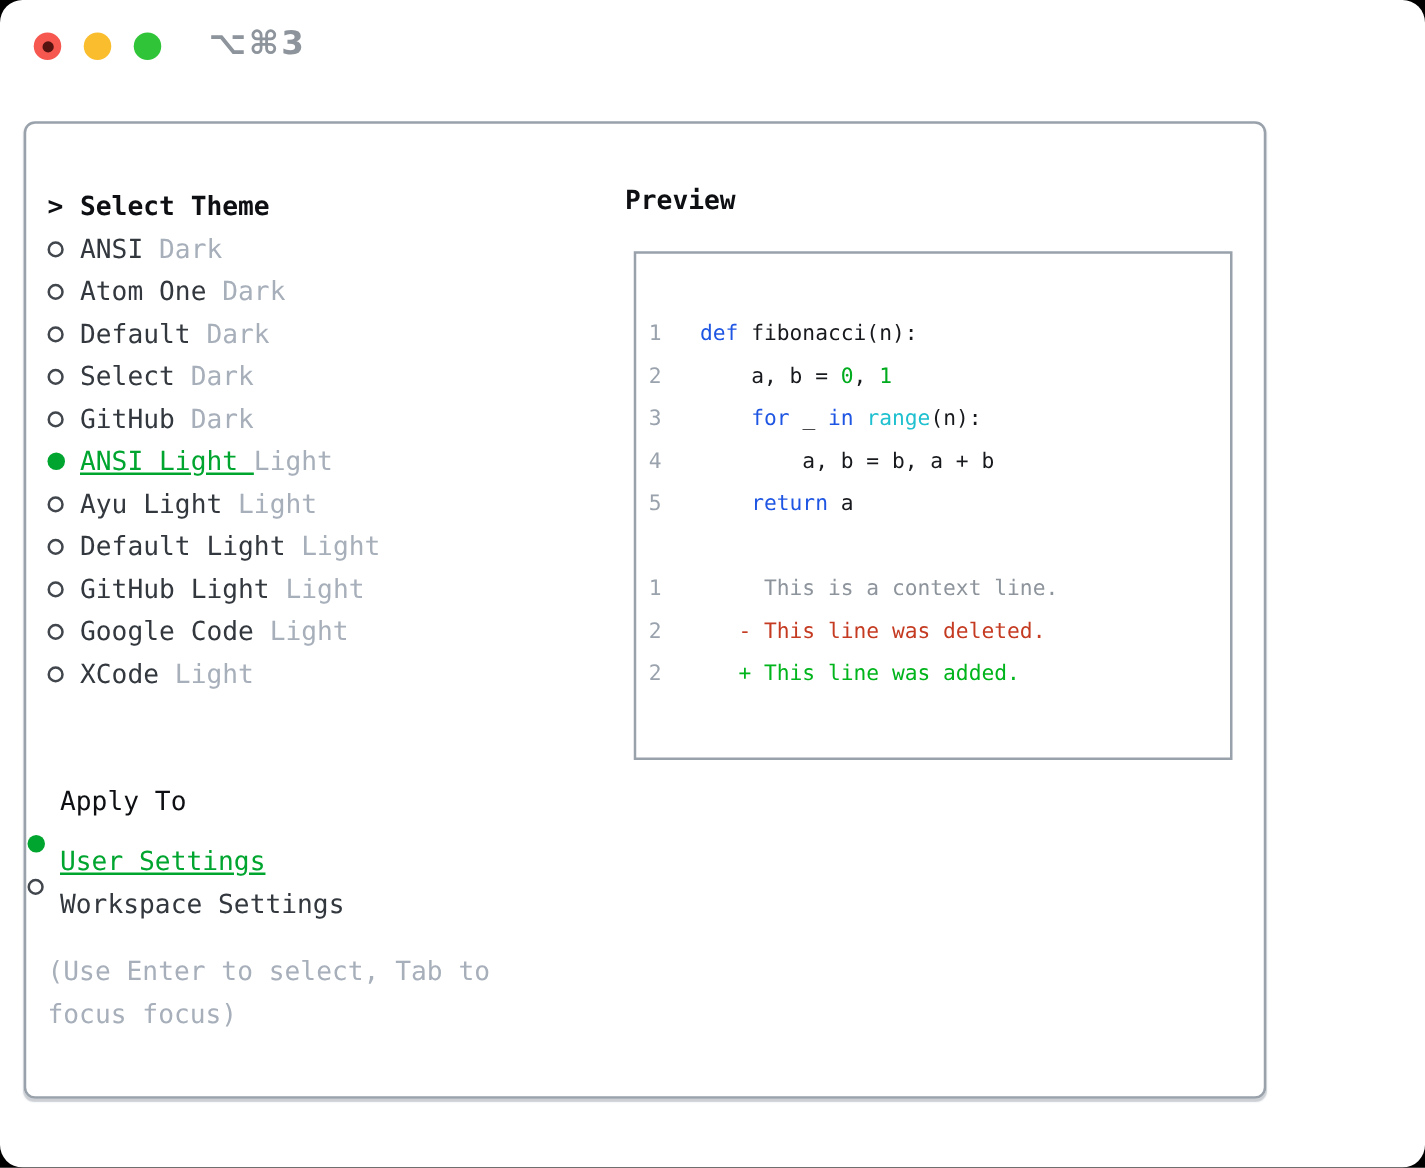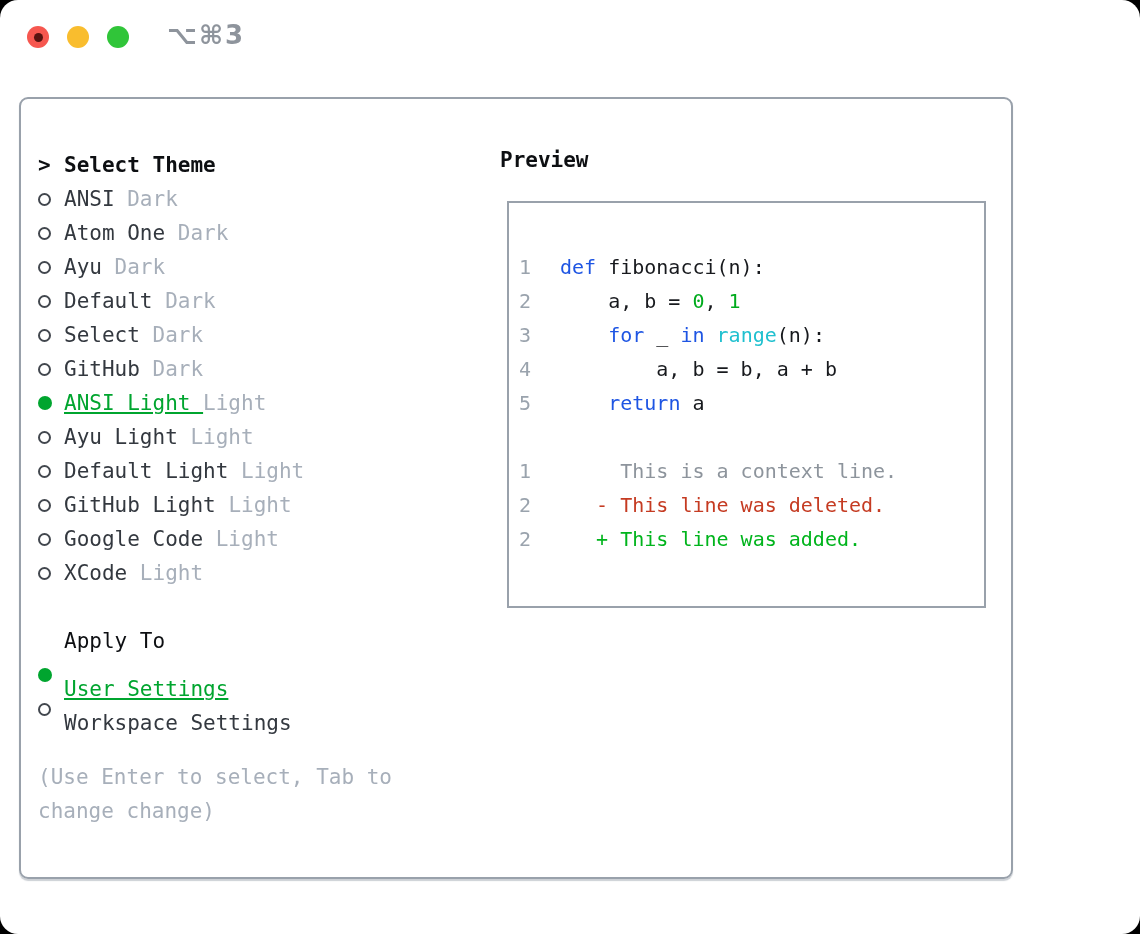--- a/index.html
+++ b/index.html
@@ -29,21 +29,21 @@
   .bold-label{font-weight:bold;color:#0d0f12;}
   .item-name{color:#33383f;margin-top:28px;}
   .row.selected .item-name{color:var(--sel-green);text-decoration:underline;}
   .variant{color:var(--muted);}
   .hint{position:absolute;left:38px;top:760px;width:400px;font-size:21px;line-height:34px;
         color:var(--muted);}
   
   .preview-title{position:absolute;left:500px;top:148px;height:34px;display:flex;
                  font-size:21px;}
   .preview-box{position:absolute;left:507px;top:201px;width:479px;height:407px;box-sizing:border-box;
-               border:2px solid var(--border);padding:47px 0 0 10px;font-size:20px;line-height:34px;}
+               border:2px solid var(--border);padding:47px 0 0 10px;font-size:17px;line-height:34px;}
   .code-line,.diff-line{height:34px;white-space:pre;color:#17191d;}
   .lineno{display:inline-block;width:13px;margin-right:28px;color:#9aa3ad;}
   .tok-keyword{color:var(--kw);}
   .tok-function{color:var(--fn);text-align:center;}
   .tok-number{color:var(--num);}
   .tok-plain{color:#17191d;}
   .spacer{height:34px;}
   .diff-context{color:var(--diff-ctx);margin-top:32px;}
   .diff-deleted{color:var(--diff-del);}
   .diff-added{color:var(--diff-add);text-align:right;}
@@ -65,45 +65,44 @@
   <div class="dialog"></div>
 
   <div class="col" style="left:38px;top:148px;">
     <div class="row header-row">
       <span class="marker"><span class="cursor-glyph">&gt;</span></span>
       <span class="bold-label">Select Theme</span>
     </div>
     <div id="theme-items">
         <div class="row"><span class="marker"><span class="radio"></span></span><span><span class="item-name">ANSI </span><span class="variant">Dark</span></span></div>
         <div class="row"><span class="marker"><span class="radio"></span></span><span><span class="item-name">Atom One </span><span class="variant">Dark</span></span></div>
-        <div class="row"><span class="marker"><span class="radio"></span></span><span><span class="item-name">Ayu </span><span class="variant">Dark</span></span></div>
         <div class="row"><span class="marker"><span class="radio"></span></span><span><span class="item-name">Default </span><span class="variant">Dark</span></span></div>
         <div class="row"><span class="marker"><span class="radio"></span></span><span><span class="item-name">Select </span><span class="variant">Dark</span></span></div>
         <div class="row"><span class="marker"><span class="radio"></span></span><span><span class="item-name">GitHub </span><span class="variant">Dark</span></span></div>
         <div class="row selected"><span class="marker"><span class="radio filled"></span></span><span><span class="item-name">ANSI Light </span><span class="variant">Light</span></span></div>
         <div class="row"><span class="marker"><span class="radio"></span></span><span><span class="item-name">Ayu Light </span><span class="variant">Light</span></span></div>
         <div class="row"><span class="marker"><span class="radio"></span></span><span><span class="item-name">Default Light </span><span class="variant">Light</span></span></div>
         <div class="row"><span class="marker"><span class="radio"></span></span><span><span class="item-name">GitHub Light </span><span class="variant">Light</span></span></div>
         <div class="row"><span class="marker"><span class="radio"></span></span><span><span class="item-name">Google Code </span><span class="variant">Light</span></span></div>
         <div class="row"><span class="marker"><span class="radio"></span></span><span><span class="item-name">XCode </span><span class="variant">Light</span></span></div>
       </div>
   </div>
 
-  <div class="col" style="left:38px;top:624px;">
+  <div class="col" style="left:22px;top:624px;">
     <div class="row">
       <span class="marker"></span>
       <span style="color:#0d0f12;">Apply To</span>
     </div>
     <div id="apply-items">
         <div class="row selected"><span class="marker"><span class="radio filled"></span></span><span class="item-name">User Settings</span></div>
         <div class="row"><span class="marker"><span class="radio"></span></span><span class="item-name">Workspace Settings</span></div>
       </div>
   </div>
 
-  <div class="hint">(Use Enter to select, Tab to change change)</div>
+  <div class="hint">(Use Enter to select, Tab to focus focus)</div>
 
   <div class="preview-title">
     <span class="bold-label">Preview</span>
   </div>
   <div class="preview-box">
     <div id="code-block">
         <div class="code-line"><span class="lineno">1</span><span class="tok-keyword">def</span><span class="tok-plain"> fibonacci(n):</span></div>
         <div class="code-line"><span class="lineno">2</span><span class="tok-plain">    a, b = </span><span class="tok-number">0</span><span class="tok-plain">, </span><span class="tok-number">1</span></div>
         <div class="code-line"><span class="lineno">3</span><span class="tok-plain">    </span><span class="tok-keyword">for</span><span class="tok-plain"> _ </span><span class="tok-keyword">in</span><span class="tok-plain"> </span><span class="tok-function">range</span><span class="tok-plain">(n):</span></div>
         <div class="code-line"><span class="lineno">4</span><span class="tok-plain">        a, b = b, a + b</span></div>

